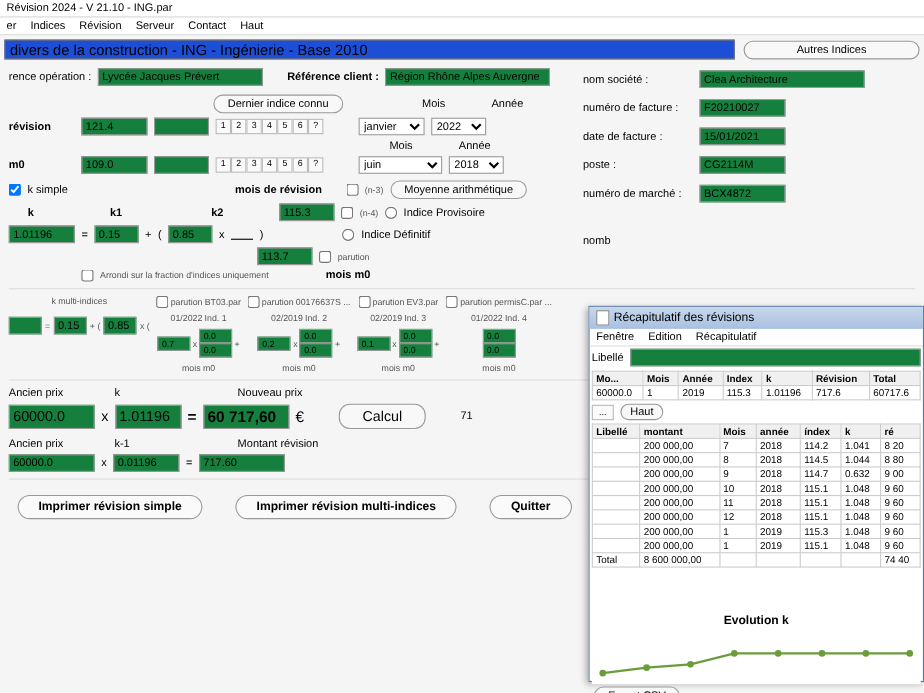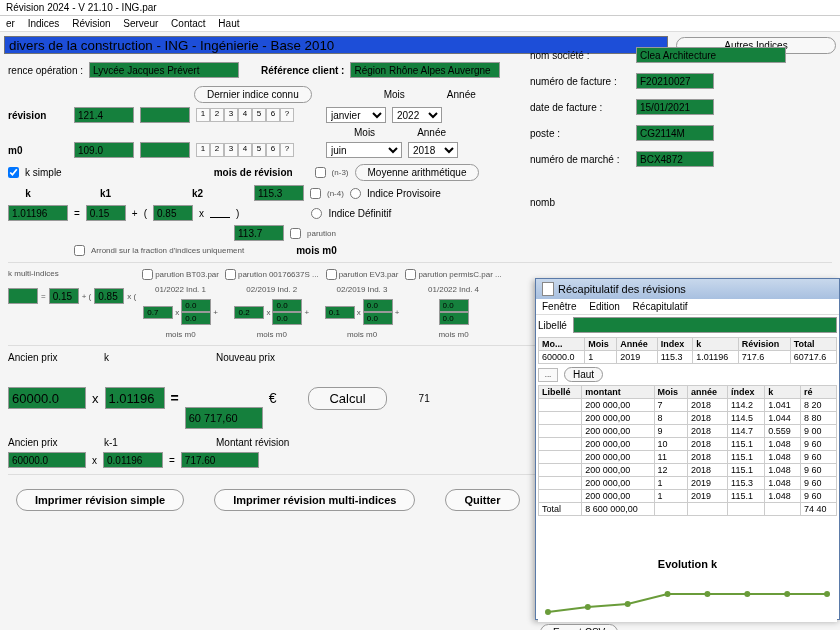--- a/index.html
+++ b/index.html
@@ -19,23 +19,23 @@
 .input.w90 { width: 78px; }
 .input.w60 { width: 60px; }
 .input.w50 { width: 50px; }
 .input.w40 { width: 40px; }
 .input.w30 { width: 30px; }
 .sel { border: 1px solid #999; background: #fff; font-size: 10px; height: 16px; }
 .numbtns { display: flex; gap: 0; }
 .numbtn { border: 1px solid #bbb; width: 14px; height: 14px; font-size: 8px; background: #fafafa; cursor: pointer; text-align: center; }
 .chk { width: 11px; height: 11px; }
 .rad { width: 11px; height: 11px; }
-.tiny { font-size: 8px; color: #555; }
+.tiny { font-size: 8px; color: #555; text-align: center; }
 .divider { border-top: 1px solid #ddd; margin: 6px 0; }
-.rightcol { position: absolute; left: 530px; top: 47px; width: 300px; }
+.rightcol { position: absolute; left: 530px; top: 64px; width: 300px; }
 .rightcol .row { margin-bottom: 10px; }
 .rightcol .lbl { width: 100px; display: inline-block; }
 .recap { position: absolute; left: 535px; top: 278px; width: 305px; height: 342px; background: #fff; border: 1px solid #5a7aa8; box-shadow: -2px 2px 6px rgba(0,0,0,0.3); }
 .recap-title { background: linear-gradient(#c8d8ec,#a8c0e0); padding: 3px 6px; font-size: 11px; display: flex; align-items: center; gap: 4px; }
 .recap-menu { padding: 2px 6px; font-size: 10px; border-bottom: 1px solid #ddd; }
 .recap-menu span { margin-right: 10px; }
 .recap-body { padding: 2px; font-size: 9px; }
 .tbl { border-collapse: collapse; width: 100%; font-size: 9px; }
 .tbl th, .tbl td { border: 1px solid #ccc; padding: 1px 3px; text-align: left; white-space: nowrap; overflow: hidden; }
 .tbl th { background: #f0f0f0; }
@@ -274,21 +274,21 @@
     <span class="lbl" style="width:60px">k</span>
     <span style="width:40px"></span>
     <span class="lbl">Nouveau prix</span>
   </div>
 
   <div class="row">
     <input class="input w90" style="height: 22px; font-size: 13px;" value="60000.0">
     <span class="lbl" style="font-size:13px">x</span>
     <input class="input w60" style="height: 22px; font-size: 13px;" value="1.01196">
     <span class="lbl bold" style="font-size:14px">=</span>
-    <input class="input w90" style="height: 22px; font-size: 11px; font-weight: normal; margin-top: 40px;" value="60 717,60">
+    <input class="input w90" style="height: 22px; font-size: 14px; font-weight: bold;" value="60 717,60">
     <span class="lbl" style="font-size:14px">€</span>
     <span style="width:20px"></span>
     <button class="btn" style="font-size:13px;padding:3px 20px">Calcul</button>
     <span style="width:20px"></span>
     <span class="lbl">71</span>
   </div>
 
   <div class="row" style="margin-top:8px">
     <span class="lbl" style="width:90px">Ancien prix</span>
     <span class="lbl" style="width:60px">k-1</span>
@@ -409,21 +409,21 @@
             <td>114.5</td>
             <td>1.044</td>
             <td>8 80</td>
           </tr>
           <tr>
             <td></td>
             <td>200 000,00</td>
             <td>9</td>
             <td>2018</td>
             <td>114.7</td>
-            <td>0.559</td>
+            <td>0.632</td>
             <td>9 00</td>
           </tr>
           <tr>
             <td></td>
             <td>200 000,00</td>
             <td>10</td>
             <td>2018</td>
             <td>115.1</td>
             <td>1.048</td>
             <td>9 60</td>

